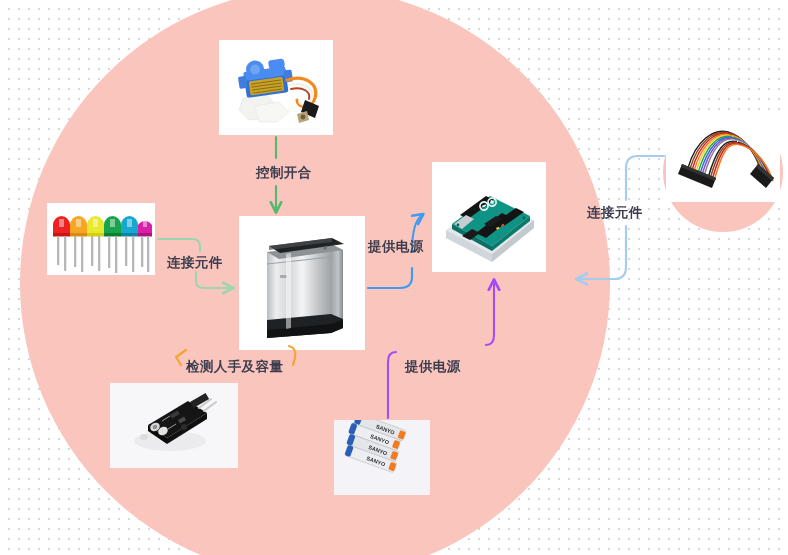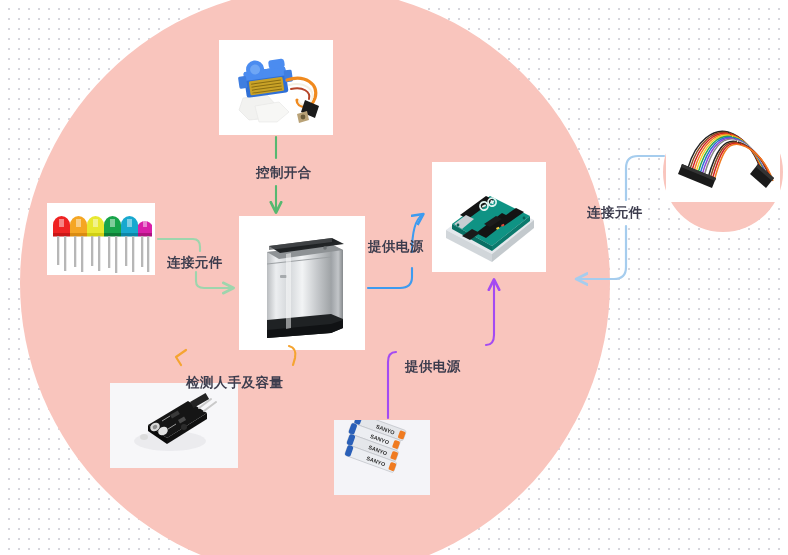--- a/index.html
+++ b/index.html
@@ -383,19 +383,19 @@
       <path d="M626 226 L626 267 Q626 279 614 279 L578 279" fill="none" stroke="#a6cdee" stroke-width="2.2" stroke-linecap="round" marker-end="url(#ah-ltblue)"></path>
     </g>
   </svg>
 
   <div class="lbl" style="left:256px;top:166px;">控制开合</div>
 
   <div class="lbl" style="left:167px;top:256px;">连接元件</div>
 
   <div class="lbl" style="left:368px;top:240px;">提供电源</div>
 
-  <div class="lbl" style="left:186px;top:376px;text-align:center;">检测人手及容量</div>
+  <div class="lbl" style="left:186px;top:360px;text-align:center;">检测人手及容量</div>
 
   <div class="lbl" style="left:405px;top:360px;">提供电源</div>
 
   <div class="lbl" style="left:587px;top:206px;">连接元件</div>
 
 </div>
 
 </body></html>

